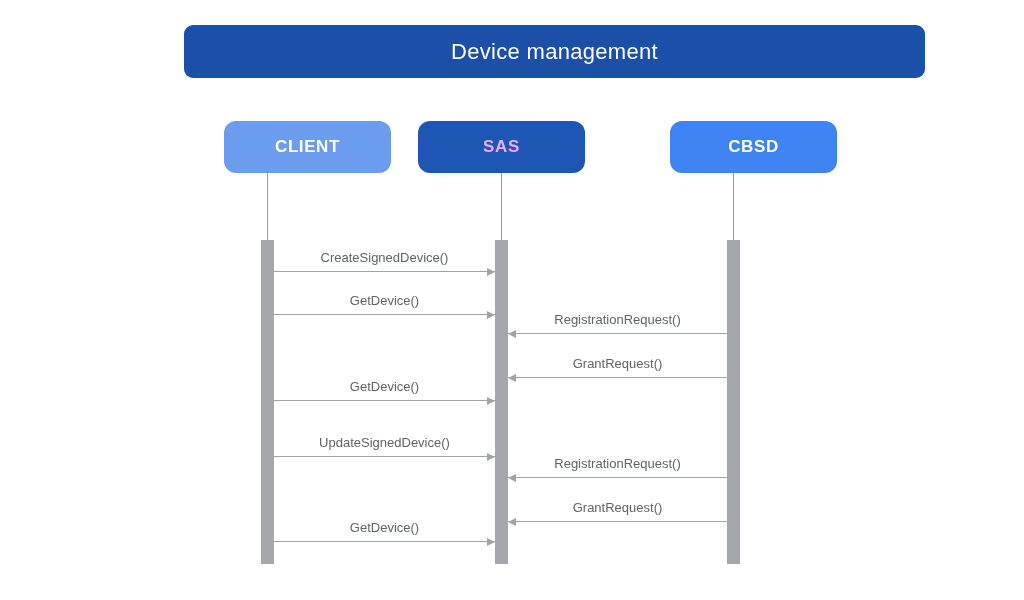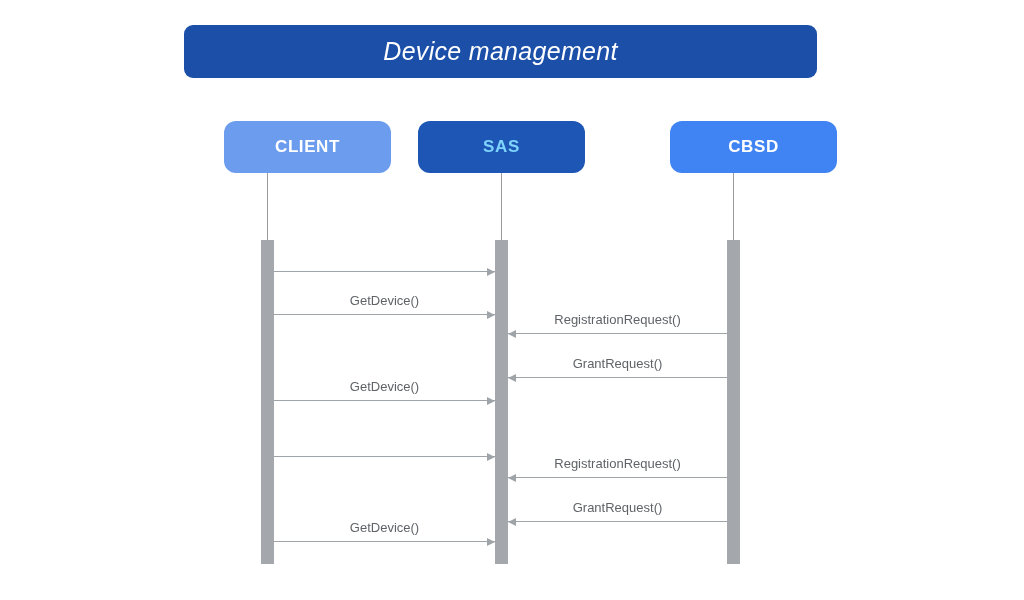--- a/index.html
+++ b/index.html
@@ -9,28 +9,27 @@
     width: 1024px; height: 600px; overflow: hidden;
   }
   .canvas {
     position: relative;
     width: 1024px; height: 600px;
     background: #ffffff;
   }
   .title-banner {
     position: absolute;
     left: 184px; top: 25px;
-    width: 633px; height: 53px;
+    width: 741px; height: 53px;
     border-radius: 9px;
     display: flex; align-items: center; justify-content: center;
     color: #ffffff;
-    font-size: 25px;
+    font-size: 22px;
     font-weight: 500;
     letter-spacing: 0.3px;
-    font-style: italic;
   }
   .actor-box {
     position: absolute;
     top: 121px;
     width: 167px; height: 52px;
     border-radius: 12px;
     display: flex; align-items: center; justify-content: center;
     color: #ffffff;
     font-size: 17px;
     font-weight: 700;
@@ -78,39 +77,40 @@
 </style>
 </head>
 <body>
 
 <div class="canvas">
   <div class="title-banner" style="background: rgb(27, 79, 168); color: rgb(255, 255, 255);">Device management</div>
   <div id="actors">
       <div class="actor-box" style="left: 184px; background: rgb(107, 156, 238); color: rgb(255, 255, 255); margin-left: 40px;">
         <span>CLIENT</span>
       </div>
-      <div class="actor-box" style="left: 418px; background: rgb(29, 86, 180); color: #7dd3fc;">
+      <div class="actor-box" style="left: 418px; background: rgb(29, 86, 180); color: #f0abfc;">
         <span>SAS</span>
       </div>
       <div class="actor-box" style="left: 670px; background: rgb(64, 132, 244); color: rgb(255, 255, 255);">
         <span>CBSD</span>
       </div>
     </div>
   <div id="lifelines">
       <div class="lifeline" style="left: 267px; background: rgb(155, 155, 155);"></div>
       <div class="lifeline" style="left: 501px; background: rgb(155, 155, 155);"></div>
       <div class="lifeline" style="left: 733px; background: rgb(155, 155, 155);"></div>
     </div>
   <div id="bars">
       <div class="activation-bar" style="left: 261px; background: rgb(164, 168, 173);"></div>
       <div class="activation-bar" style="left: 495px; background: rgb(164, 168, 173);"></div>
       <div class="activation-bar" style="left: 727px; background: rgb(164, 168, 173);"></div>
     </div>
   <div id="messages">
       <div class="message" style="left: 274px; width: 221px; top: 250px;">
+        <div class="msg-label" style="color: rgb(95, 99, 104);">CreateSignedDevice()</div>
         <div class="msg-line" style="background: rgb(159, 164, 169);"></div>
         <div class="arrowhead right" style="border-left-color: rgb(159, 164, 169);"></div>
       </div>
       <div class="message" style="left: 274px; width: 221px; top: 293px;">
         <div class="msg-label" style="color: rgb(95, 99, 104);">GetDevice()</div>
         <div class="msg-line" style="background: rgb(159, 164, 169);"></div>
         <div class="arrowhead right" style="border-left-color: rgb(159, 164, 169);"></div>
       </div>
       <div class="message" style="left: 508px; width: 219px; top: 312px;">
         <div class="msg-label" style="color: rgb(95, 99, 104);">RegistrationRequest()</div>
@@ -121,20 +121,21 @@
         <div class="msg-label" style="color: rgb(95, 99, 104);">GrantRequest()</div>
         <div class="msg-line" style="background: rgb(159, 164, 169);"></div>
         <div class="arrowhead left" style="border-right-color: rgb(159, 164, 169);"></div>
       </div>
       <div class="message" style="left: 274px; width: 221px; top: 379px;">
         <div class="msg-label" style="color: rgb(95, 99, 104);">GetDevice()</div>
         <div class="msg-line" style="background: rgb(159, 164, 169);"></div>
         <div class="arrowhead right" style="border-left-color: rgb(159, 164, 169);"></div>
       </div>
       <div class="message" style="left: 274px; width: 221px; top: 435px;">
+        <div class="msg-label" style="color: rgb(95, 99, 104);">UpdateSignedDevice()</div>
         <div class="msg-line" style="background: rgb(159, 164, 169);"></div>
         <div class="arrowhead right" style="border-left-color: rgb(159, 164, 169);"></div>
       </div>
       <div class="message" style="left: 508px; width: 219px; top: 456px;">
         <div class="msg-label" style="color: rgb(95, 99, 104);">RegistrationRequest()</div>
         <div class="msg-line" style="background: rgb(159, 164, 169);"></div>
         <div class="arrowhead left" style="border-right-color: rgb(159, 164, 169);"></div>
       </div>
       <div class="message" style="left: 508px; width: 219px; top: 500px;">
         <div class="msg-label" style="color: rgb(95, 99, 104);">GrantRequest()</div>

